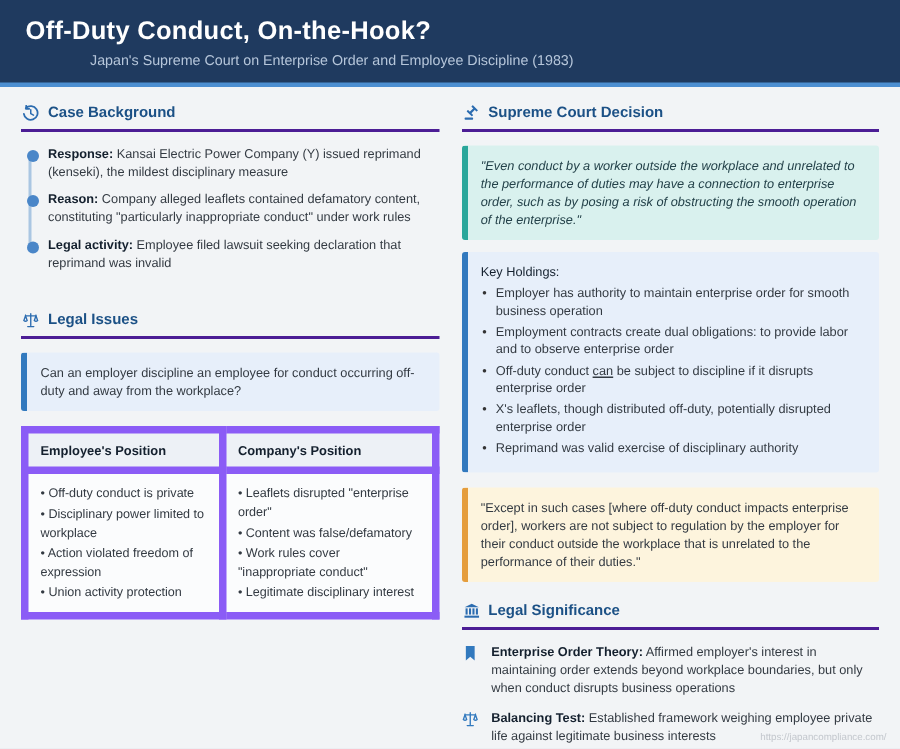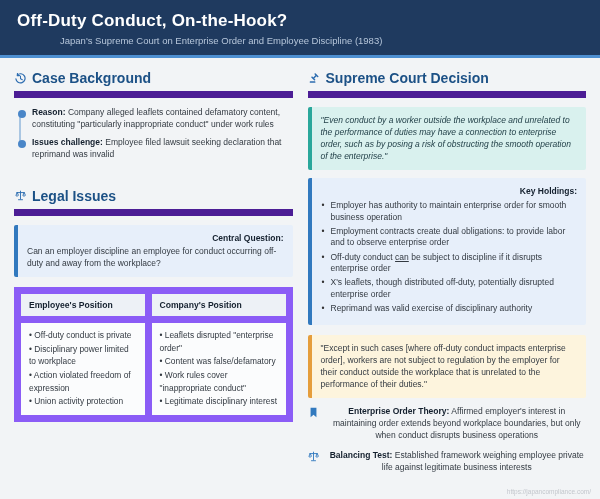--- a/index.html
+++ b/index.html
@@ -18,22 +18,22 @@
   .hdr h1 { color:#ffffff; font-size:17px; letter-spacing:.2px; margin-bottom:4px; }
   .hdr .sub { color:#b6c6da; font-size:9.5px;margin-left:43px; }
 
   
   .cols { display:flex; gap:15px; padding:9px 14px 0; }
   .col { flex:1; min-width:0; }
 
   
   .sec {
     display:flex; align-items:center; gap:6px;
-    color:var(--sec-blue,#1c5186); font-weight:bold; font-size:14px;
-    border-bottom:7px solid #4c1d95; padding:3px 1px 5px; margin-bottom:9px;
+    color:var(--sec-blue,#1c5186); font-weight:bold; font-size:10px;
+    border-bottom:2px solid #4c1d95; padding:3px 1px 5px; margin-bottom:9px;
   }
   .sec.gap-top { margin-top:24px; }
   .sec svg { width:11px; height:11px; flex:none; }
 
   
   .timeline { position:relative; padding-left:2px; margin-bottom:4px; }
   .timeline::before {
     content:""; position:absolute; left:5px; top:7px; bottom:16px;
     width:2px; background:#aac6e2;
   }
@@ -45,48 +45,48 @@
     content:""; position:absolute; left:2px; top:3px; width:8px; height:8px;
     border-radius:50%; background:#4a86c8;
   }
   .t-item b, .callout b, .kh-label, .sig-item b { color:#14202e; }
 
   
   .callout {
     border-left:4px solid; border-radius:2px;
     padding:7px 9px 8px; font-size:8.5px; line-height:1.42; color:#333a42;
   }
-  .callout .clabel { font-weight:bold; margin-bottom:1px; color:#14202e;text-align:right; }
+  .callout .clabel { font-weight:normal; margin-bottom:1px; color:#14202e; }
   .callout.blue  { background:#e7effa; border-color:var(--blue,#3279be); }
   .callout.teal  { background:#d9f1ee; border-color:var(--teal,#2aa79b);
                    font-style:italic; color:#24424a; }
   .callout.cream { background:#fdf4dd; border-color:var(--orange,#e59d3c); }
   .mb8 { margin-bottom:8px; } .mb10 { margin-bottom:10px; }
 
   
   .kh-list { list-style:none; margin-top:3px; }
   .kh-list li {
     position:relative; padding-left:10px; margin-bottom:2.5px; line-height:1.36;
   }
   .kh-list li::before { content:"•"; position:absolute; left:1px; top:0; color:#333; }
 
   
   table.pos { width:100%; border-collapse:collapse; margin-top:1px; background:#fbfcfd; }
   .pos th, .pos td {
-    border:7px solid #8b5cf6; text-align:left; vertical-align:top;
+    border:5px solid #8b5cf6; text-align:left; vertical-align:top;
     font-size:8.4px; padding:6px 8px; color:#333a42;
   }
   .pos th { background:#edf1f6; color:#14202e; font-size:8.6px; }
   .pos td { line-height:1.5; }
   .pos .pt { margin-bottom:1px; }
 
   
   .sig-item {
     display:flex; gap:8px; margin-bottom:8px;
-    font-size:8.5px; line-height:1.4; color:#333a42;text-align:center;
+    font-size:8.5px; line-height:1.4; color:#333a42;
   }
   .sig-ic { flex:none; width:12px; padding-top:1px; }
   .sig-ic svg { width:11px; height:11px; }
 
   
   .footer-url {
     position:absolute; right:9px; bottom:4px;
     font-size:6.5px; color:#c3c7cd;
   }
   u { text-underline-offset:1px; }
@@ -108,37 +108,37 @@
       <div class="sec">
         <svg viewBox="0 0 12 12" fill="none" stroke="#2c6cb0" stroke-width="1.3" stroke-linecap="round">
           <path d="M2.4 2.3 A5 5 0 1 1 1 6.4"></path>
             <path d="M2.7 0.6 v2.2 h2.2"></path>
             <path d="M6 3.4 V6.3 L8 7.4" stroke-width="1.1"></path>
         </svg>
         <span>Case Background</span>
       </div>
 
       <div class="timeline" id="timeline">
+          <div class="t-item"><b>Response:</b> Kansai Electric Power Company (Y) issued reprimand (kenseki), the mildest disciplinary measure</div>
           <div class="t-item"><b>Reason:</b> Company alleged leaflets contained defamatory content, constituting "particularly inappropriate conduct" under work rules</div>
-          <div class="t-item"><b>Issues challenge:</b> Employee filed lawsuit seeking declaration that reprimand was invalid</div>
+          <div class="t-item"><b>Legal activity:</b> Employee filed lawsuit seeking declaration that reprimand was invalid</div>
         </div>
 
       <div class="sec gap-top">
         <svg viewBox="0 0 12 12" fill="none" stroke="#2c6cb0" stroke-width="1" stroke-linecap="round">
           <path d="M6 1.2 V9.8"></path>
             <path d="M2.2 2.8 H9.8"></path>
             <path d="M2.2 2.8 L1 6.2 a1.7 1.7 0 0 0 2.4 0 Z"></path>
             <path d="M9.8 2.8 L8.6 6.2 a1.7 1.7 0 0 0 2.4 0 Z"></path>
             <path d="M3.8 10.6 H8.2"></path>
         </svg>
         <span>Legal Issues</span>
       </div>
 
       <div class="callout blue mb10">
-        <div class="clabel">Central Question:</div>
         <div>Can an employer discipline an employee for conduct occurring off-duty and away from the workplace?</div>
       </div>
 
       <table class="pos">
         <thead>
           <tr>
             <th>Employee's Position</th>
             <th>Company's Position</th>
           </tr>
         </thead>
@@ -187,20 +187,31 @@
             <li>Off-duty conduct <u>can</u> be subject to discipline if it disrupts enterprise order</li>
             <li>X's leaflets, though distributed off-duty, potentially disrupted enterprise order</li>
             <li>Reprimand was valid exercise of disciplinary authority</li>
           </ul>
       </div>
 
       <div class="callout cream mb8">
         <div>"Except in such cases [where off-duty conduct impacts enterprise order], workers are not subject to regulation by the employer for their conduct outside the workplace that is unrelated to the performance of their duties."</div>
       </div>
 
+      <div class="sec" style="margin-top:11px;">
+        <svg viewBox="0 0 12 12" fill="#2c6cb0">
+          <path d="M6 0.6 L11.2 3.1 H0.8 Z"></path>
+          <rect x="1.5" y="3.9" width="1.5" height="4.5"></rect>
+            <rect x="4" y="3.9" width="1.5" height="4.5"></rect>
+          <rect x="6.5" y="3.9" width="1.5" height="4.5"></rect>
+            <rect x="9" y="3.9" width="1.5" height="4.5"></rect>
+          <rect x="0.7" y="9.2" width="10.6" height="1.5"></rect>
+        </svg>
+        <span>Legal Significance</span>
+      </div>
 
       <div id="sig-list">
           <div class="sig-item">
             <span class="sig-ic"><svg viewBox="0 0 12 12" fill="#3279be">
                 <path d="M2.8 0.8 h6.4 v10.4 L6 8.5 2.8 11.2 Z"></path>
               </svg></span>
             <div><b>Enterprise Order Theory:</b> Affirmed employer's interest in maintaining order extends beyond workplace boundaries, but only when conduct disrupts business operations</div>
           </div>
           <div class="sig-item">
             <span class="sig-ic"><svg viewBox="0 0 12 12" fill="none" stroke="#3279be" stroke-width="1" stroke-linecap="round">

